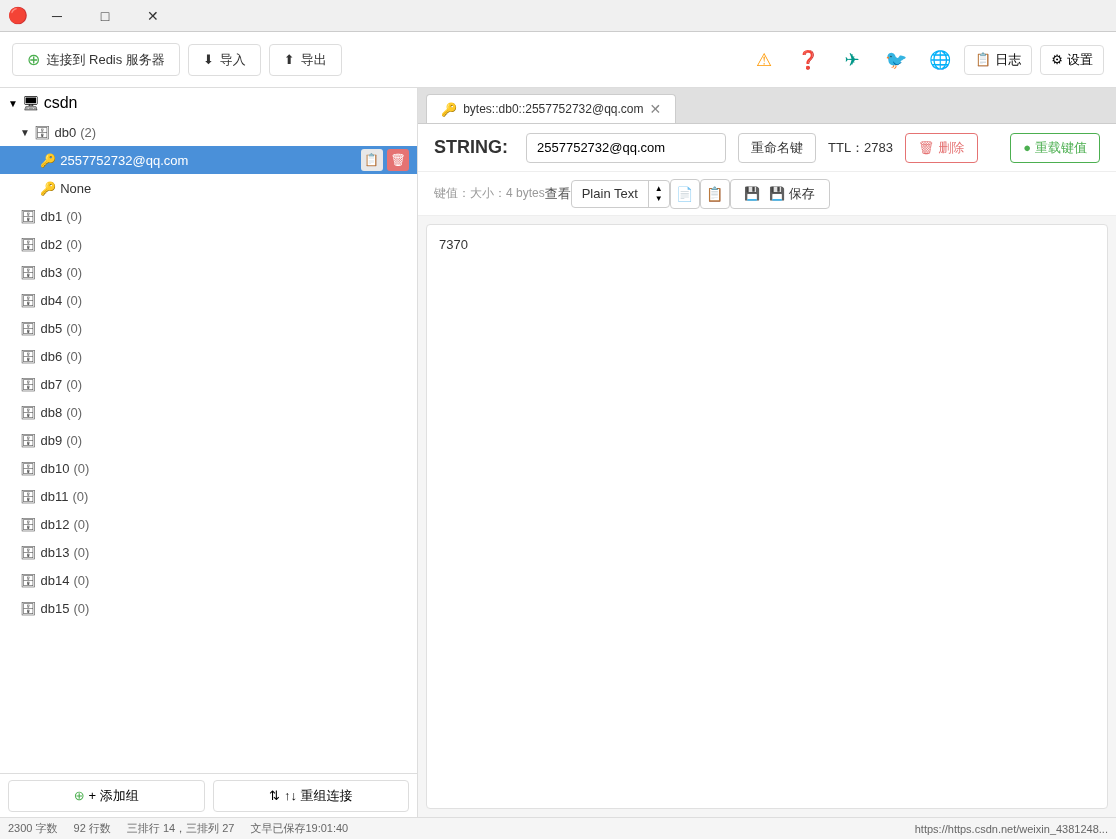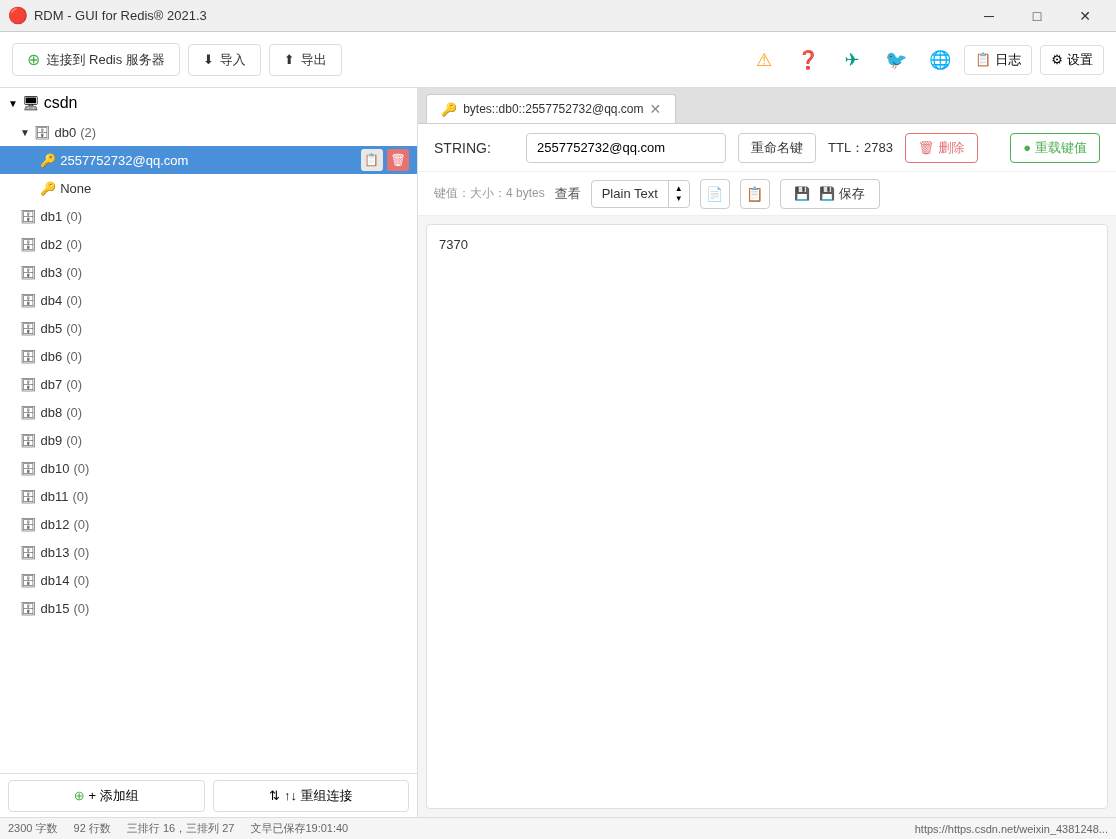--- a/index.html
+++ b/index.html
@@ -105,21 +105,21 @@
       border-radius: 4px 4px 0 0; font-size: 12px; cursor: pointer; color: #333;
     }
     .tab-close { cursor: pointer; color: #888; font-size: 14px; }
     .tab-icon { color: #f5a623; font-size: 13px; }
 
     
     .key-info-bar {
       height: 48px; background: #fff; border-bottom: 1px solid #eee;
       display: flex; align-items: center; padding: 0 16px; gap: 12px;
     }
-    .key-type-label { font-size: 14px; font-weight: normal; color: #333; min-width: 80px; }
+    .key-type-label { font-size: 18px; font-weight: bold; color: #333; min-width: 80px; }
     .key-name-input {
       height: 30px; padding: 0 10px; border: 1px solid #ccc; border-radius: 4px;
       font-size: 13px; width: 200px;
     }
     .key-action-btn {
       height: 30px; padding: 0 12px; border: 1px solid #ccc; border-radius: 4px;
       background: #fff; cursor: pointer; font-size: 13px; color: #333;
     }
     .ttl-label { font-size: 13px; color: #333; }
     .delete-btn {
@@ -129,21 +129,21 @@
     }
     .reload-btn {
       height: 30px; padding: 0 12px; border: 1px solid #4caf50; border-radius: 4px;
       background: #fff; cursor: pointer; font-size: 13px; color: #4caf50;
       display: flex; align-items: center; gap: 4px; margin-left: auto;
     }
 
     
     .value-bar {
       height: 44px; background: #fff; border-bottom: 1px solid #eee;
-      display: flex; align-items: center; padding: 0 16px; gap: 10px;
+      display: flex; align-items: center; padding: 0 16px; 
     }
     .value-size-label { font-size: 12px; color: #999; }
     .view-label { font-size: 13px; color: #555; }
     .view-select-wrapper {
       display: flex; align-items: center; border: 1px solid #ccc; border-radius: 4px;
       background: #fff; overflow: hidden;
     }
     .view-select-text { padding: 4px 10px; font-size: 13px; color: #333; }
     .view-select-arrow {
       padding: 4px 6px; border-left: 1px solid #ccc; font-size: 10px; cursor: pointer;
@@ -177,21 +177,20 @@
     .icon-teal { color: #009688; }
     .icon-twitter { color: #1da1f2; }
     .icon-warn { color: #ff9800; }
     .icon-help { color: #757575; }
   </style>
 </head>
 <body>
 
 <div class="title-bar">
   <span style="margin-right:6px;font-size:16px;">🔴</span>
-  <span class="title-bar-text">RDM - GUI for Redis® 2021.3</span>
   <div class="title-bar-controls">
     <button class="title-btn">─</button>
     <button class="title-btn">□</button>
     <button class="title-btn close">✕</button>
   </div>
 </div>
 
 <div class="toolbar">
   <button class="toolbar-btn">
     <span style="color:#4caf50;font-size:16px;">⊕</span>
@@ -395,16 +394,16 @@
     <div class="value-content">
       <span>7370</span>
     </div>
 
   </div>
 </div>
 
 <div class="status-bar">
   <span>2300 字数</span>
   <span>92 行数</span>
-  <span>三排行 16，三排列 27</span>
+  <span>三排行 14，三排列 27</span>
   <span>文早已保存19:01:40</span>
   <span style="margin-left:auto;">https://https.csdn.net/weixin_4381248...</span>
 </div>
 
 </body></html>

